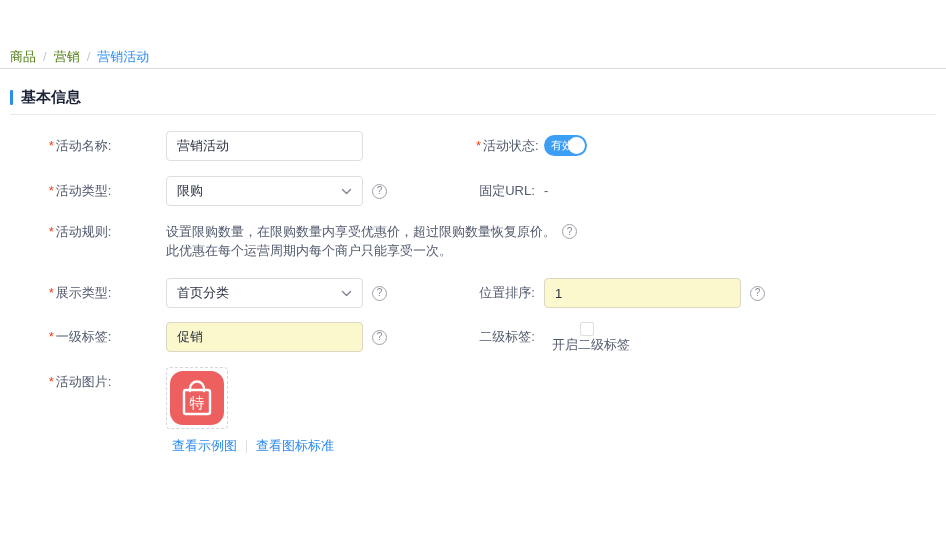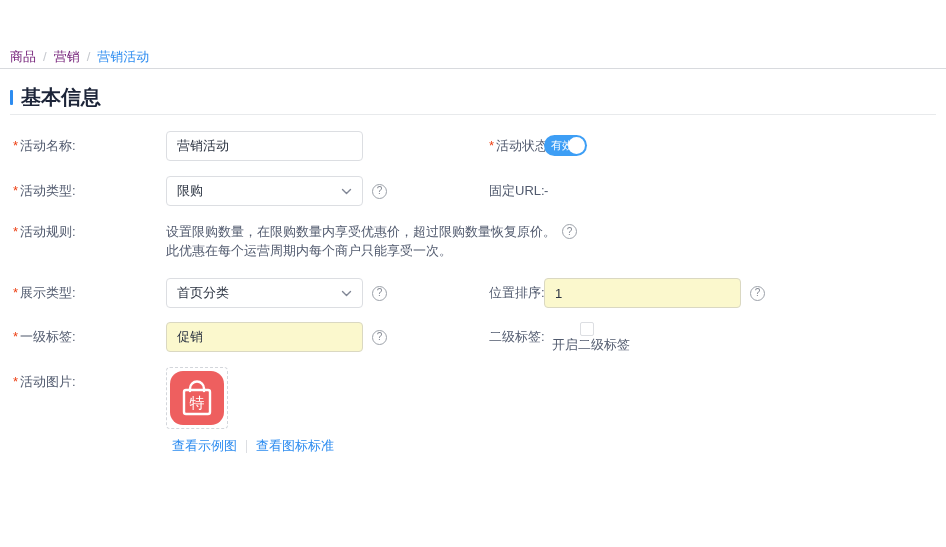--- a/index.html
+++ b/index.html
@@ -2,36 +2,36 @@
 <html><head>
 <meta charset="utf-8">
 <style>
   * { margin:0; padding:0; box-sizing:border-box; }
   html,body { background:#fff; }
   body { font-family:"Liberation Sans", sans-serif; font-size:13px; color:#515a6e; }
   .page { position:relative; width:946px; height:547px; background:#fff; overflow:hidden; }
 
   
   .breadcrumb { padding:48px 0 0 10px; height:68px; font-size:13px; color:#515a6e; }
-  .breadcrumb .crumb { color:#701a75; cursor:pointer; }
+  .breadcrumb .crumb { color:#4d7c0f; cursor:pointer; }
   .breadcrumb .sep { margin:0 7px; color:#c5c8ce; }
   .breadcrumb .current { color:#2d8cf0; cursor:pointer; }
   .top-divider { border-bottom:1px solid #d8dade; }
 
   
   .section-header { display:flex; align-items:center; gap:8px; margin:20px 10px 0 10px;
                     padding-bottom:9px; border-bottom:1px solid #e8eaec; }
   .section-bar { width:3px; height:15px; background:#2d8cf0; border-radius:1px; }
-  .section-title { font-size:20px; font-weight:600; color:#1c2438; line-height:16px; }
+  .section-title { font-size:15px; font-weight:600; color:#1c2438; line-height:16px; }
 
   
   .row { position:relative; min-height:30px; }
   .mt16 { margin-top:16px; } .mt15 { margin-top:15px; } .mt18 { margin-top:18px; } .mt14 { margin-top:14px; }
   .field { display:flex; align-items:flex-start; }
-  .label { width:166px; flex:none; text-align:left; padding-right:6px; line-height:30px; color:#515a6e; white-space:nowrap;padding-left:13px; }
+  .label { width:166px; flex:none; text-align:center; padding-right:6px; line-height:30px; color:#515a6e; white-space:nowrap; }
   .req { color:#ed4014; margin-right:2px; }
   .control-wrap { display:flex; align-items:center; }
 
   input.text { width:197px; height:30px; padding:0 10px; border:1px solid #dcdee2; border-radius:4px;
                font-size:13px; color:#2b3341; font-family:"Liberation Sans", sans-serif; outline:none; background:#fff; }
   input.text.hl { background:#fbf8cd; border-color:#dad8c2; }
 
   .select { width:197px; height:30px; border:1px solid #dcdee2; border-radius:4px; background:#fff;
             display:flex; align-items:center; justify-content:space-between; padding:0 9px 0 10px;
             color:#2b3341; cursor:pointer; }

